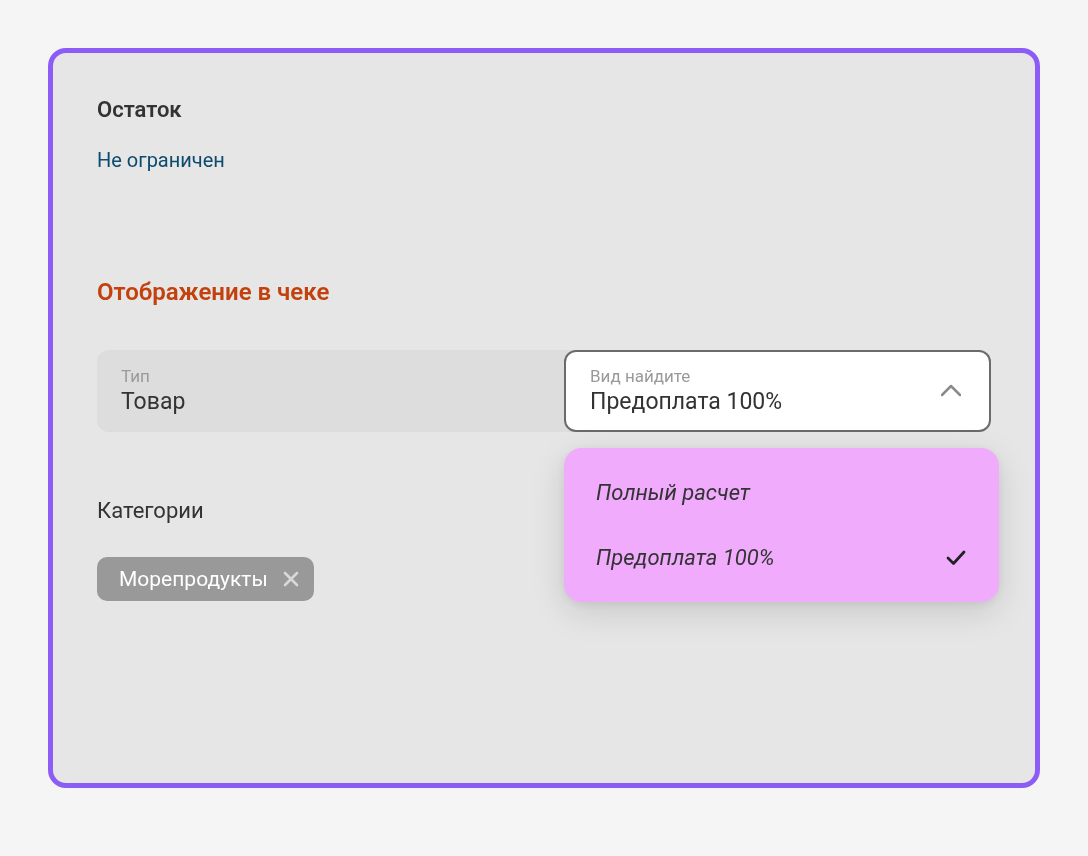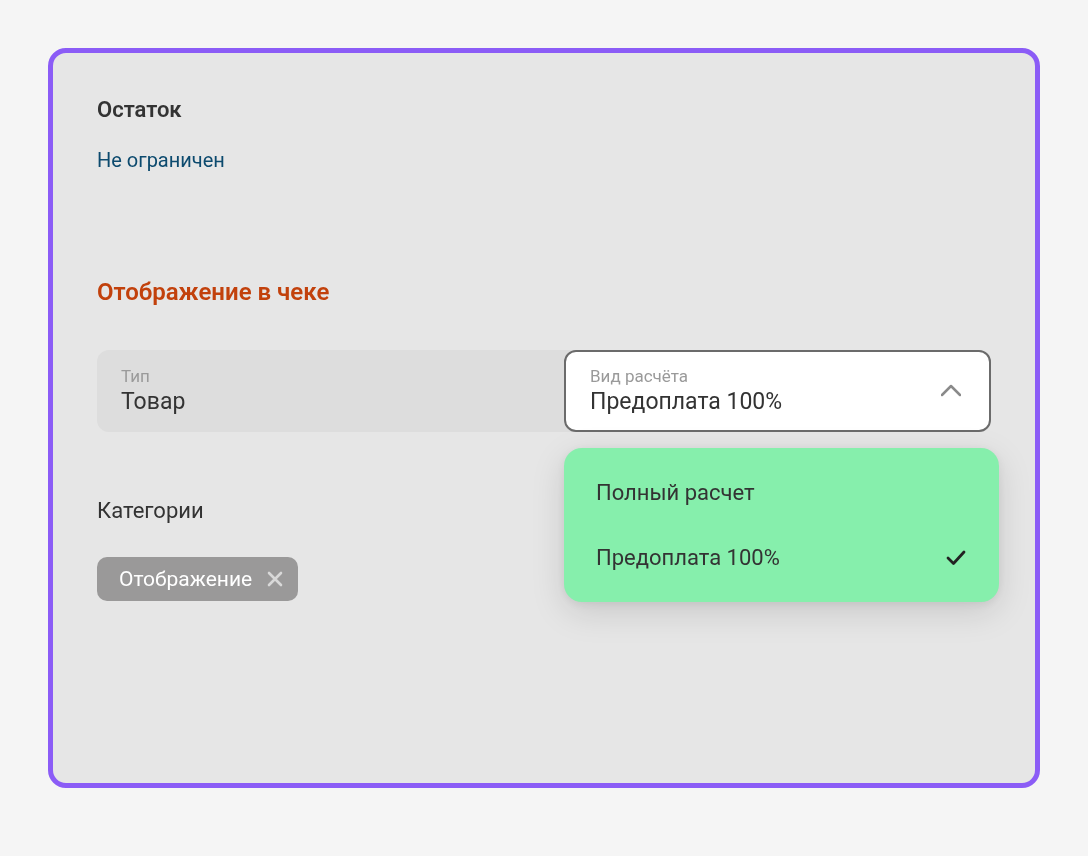--- a/index.html
+++ b/index.html
@@ -89,25 +89,26 @@
       left: 50%;
       margin-left: 20px;
       right: 0;
       top: 0;
     }
     .dropdown-menu {
       position: absolute;
       top: 98px;
       left: 0;
       right: -8px;
-      background: #86efac;
+      background: #f0abfc;
       border-radius: 18px;
       box-shadow: 0 10px 34px rgba(0,0,0,0.13), 0 2px 8px rgba(0,0,0,0.06);
       padding: 12px 0;
       z-index: 20;
+      font-style: italic;
     }
     .dropdown-item {
       padding: 20px 32px;
       font-size: 22px;
       color: #333;
       display: flex;
       align-items: center;
       justify-content: space-between;
       cursor: pointer;
     }
@@ -174,21 +175,21 @@
       <div class="chevron">
         <svg viewBox="0 0 20 13" fill="none">
             <path d="M1 1.5L10 10.5L19 1.5" stroke="#8a8a8a" stroke-width="2.5" stroke-linecap="round" stroke-linejoin="round"></path>
           </svg>
       </div>
     </div>
 
     <div class="dropdown-wrapper">
       <div class="select-box open" style="width:100%;">
         <div class="select-content">
-          <div class="select-label">Вид расчёта</div>
+          <div class="select-label">Вид найдите</div>
           <div class="select-value">Предоплата 100%</div>
         </div>
         <div class="chevron">
           <svg viewBox="0 0 20 13" fill="none">
               <path d="M1 11L10 2L19 11" stroke="#8a8a8a" stroke-width="2.5" stroke-linecap="round" stroke-linejoin="round"></path>
             </svg>
         </div>
       </div>
 
       <div class="dropdown-menu">
@@ -205,21 +206,21 @@
         </div>
       </div>
     </div>
 
   </div>
 
   <div class="categories-title">Категории</div>
 
 
   <div class="tag">
-    <span class="tag-label">Отображение</span>
+    <span class="tag-label">Морепродукты</span>
     <span class="close-icon">
       <svg viewBox="0 0 16 16" fill="none">
           <path d="M2 2L14 14M14 2L2 14" stroke="#d8d8d8" stroke-width="2.6" stroke-linecap="round"></path>
         </svg>
     </span>
   </div>
 
 </div>
 
 </body></html>

